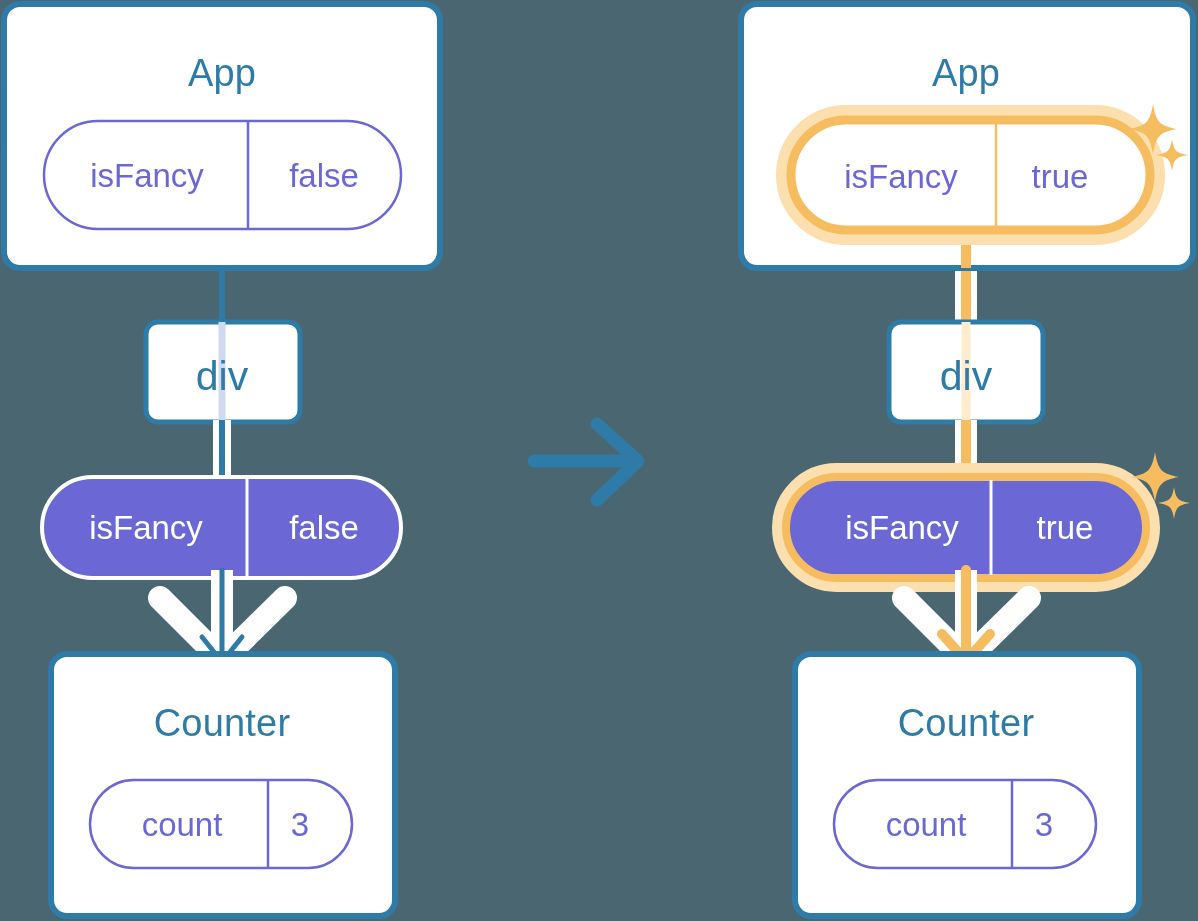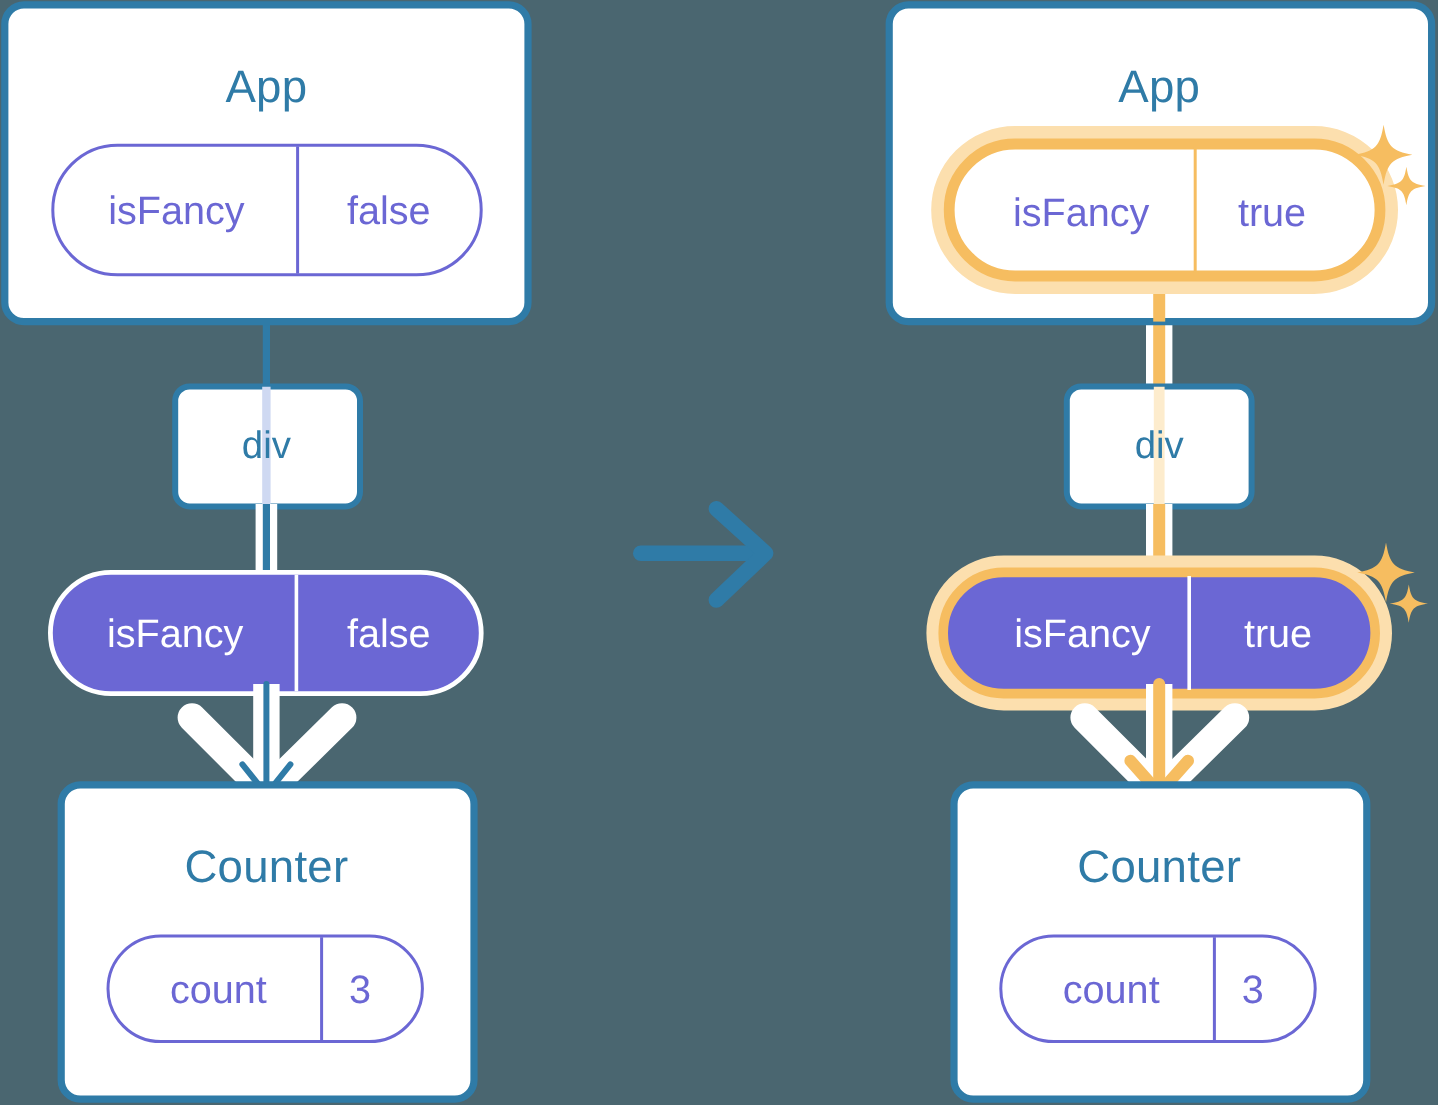--- a/index.html
+++ b/index.html
@@ -32,21 +32,21 @@
     pointer-events: none;
   }
   .title-text {
     color: #2f7ba7;
     font-size: 38px;
     font-weight: 400;
     letter-spacing: 0.2px;
   }
   .div-text {
     color: #2f7ba7;
-    font-size: 32px;
+    font-size: 41px;
     font-weight: 400;
   }
   .pill-key-outline {
     color: #6b67d4;
     font-size: 33px;
     font-weight: 400;
   }
   .pill-val-outline {
     color: #6b67d4;
     font-size: 33px;

